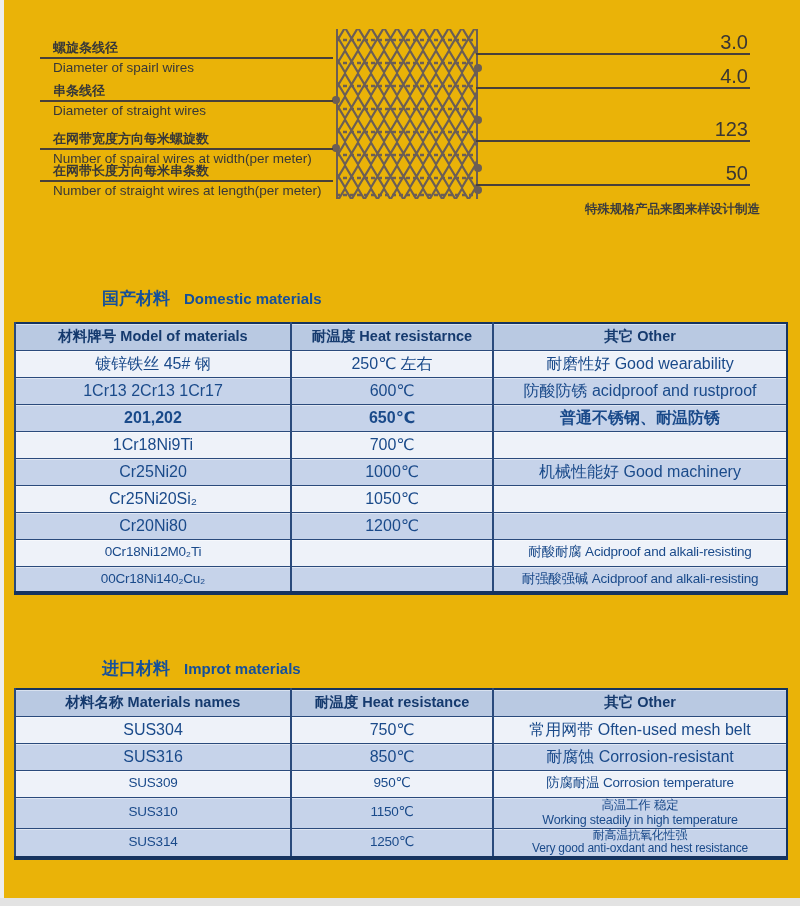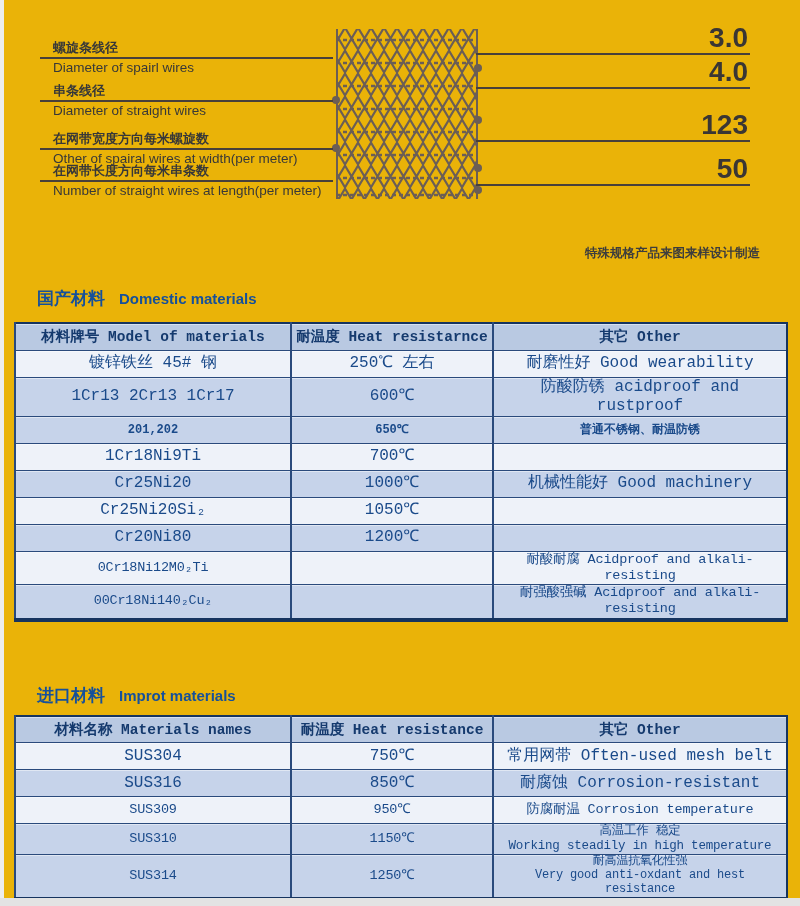--- a/index.html
+++ b/index.html
@@ -12,54 +12,54 @@
   
   .diagram { position:relative; height:240px; }
   .lblock { position:absolute; left:40px; width:293px; border-top:2px solid #48403a; }
   .lblock .zh { position:absolute; bottom:100%; margin-bottom:2px; left:13px;
                 font-size:13px; font-weight:600; color:#383838; white-space:nowrap; }
   .lblock .en { padding-left:13px; margin-top:1px; font-size:13.5px; color:#383838; white-space:nowrap; }
   .lblock.s1 { top:57px; } .lblock.s2 { top:100px; } .lblock.s3 { top:148px; } .lblock.s4 { top:180px; }
 
   .rblock { position:absolute; left:476px; width:274px; border-top:2px solid #48403a; }
   .rblock .value { position:absolute; bottom:100%; margin-bottom:1px; right:2px;
-                   font-size:28px; font-weight:700; color:#3a3634; }
+                   font-size:20px; font-weight:400; color:#3a3634; }
   .rblock.s1 { top:53px; } .rblock.s2 { top:87px; } .rblock.s3 { top:140px; } .rblock.s4 { top:184px; }
 
   .mesh-wrap { position:absolute; left:332px; top:27px; width:150px; height:175px; }
   .note { position:absolute; left:585px; top:201px; width:190px; font-size:12.5px;
-          font-weight:700; color:#3d3d3d; white-space:nowrap;margin-top:44px; }
-
-  
-  h2.sec-title { margin-left:37px; font-weight:400; display:flex; align-items:baseline; }
+          font-weight:700; color:#3d3d3d; white-space:nowrap; }
+
+  
+  h2.sec-title { margin-left:102px; font-weight:400; display:flex; align-items:baseline; }
   h2.sec-title .zh { font-size:17px; font-weight:700; color:#15509b; }
   h2.sec-title .en { font-size:15px; font-weight:600; color:#15509b; margin-left:14px; }
   .sec-domestic h2 { margin-top:47px; margin-bottom:12px; }
   .sec-imported h2 { margin-top:62px; margin-bottom:8px; }
 
   
   table.mat { margin-left:14px; width:772px; table-layout:fixed; border-collapse:collapse;
-              border:2px solid #16345f; border-bottom-width:4px;font-family:Liberation Mono, monospace; }
+              border:2px solid #16345f; border-bottom-width:4px; }
   table.mat th, table.mat td {
       height:27px; text-align:center; vertical-align:middle;
       border:1px solid #2a4a7c; border-left-width:2px;
       box-shadow: inset 0 1px 0 rgba(255,255,255,.45);
       white-space:pre-line; overflow:hidden; padding:0 4px;
   }
   table.mat th { background:#b9c9e2; color:#153a6e; font-size:14.5px; font-weight:600; }
   table.mat td { color:#1a4a8a; font-size:16px; line-height:1.2; background:#eef2f9; }
 
   
   #domestic tr:nth-child(2) td, #domestic tr:nth-child(3) td, #domestic tr:nth-child(5) td,
   #domestic tr:nth-child(7) td, #domestic tr:nth-child(9) td,
   #imported tr:nth-child(2) td, #imported tr:nth-child(4) td, #imported tr:nth-child(5) td
       { background:#c6d3ea; }
 
   
-  #domestic tr:nth-child(3) td { font-size:12px; font-weight:700; }
+  #domestic tr:nth-child(3) td { font-size:16px; font-weight:700; }
   #domestic tr:nth-child(8) td, #domestic tr:nth-child(9) td { font-size:13.5px; letter-spacing:-0.2px; }
   #imported tr:nth-child(3) td, #imported tr:nth-child(4) td { font-size:13.5px; letter-spacing:-0.2px; }
   #imported tr:nth-child(4) td:last-child { font-size:12.5px; }
   #imported tr:nth-child(5) td, #imported tr:nth-child(6) td { font-size:13.5px; letter-spacing:-0.2px; }
   #imported tr:nth-child(5) td:last-child, #imported tr:nth-child(6) td:last-child
       { font-size:12px; line-height:1.15; }
 </style>
 </head>
 <body>
 
@@ -102,21 +102,21 @@
     <div class="lblock s1">
       <div class="zh">螺旋条线径</div>
       <div class="en">Diameter of spairl wires</div>
     </div>
     <div class="lblock s2">
       <div class="zh">串条线径</div>
       <div class="en">Diameter of straight wires</div>
     </div>
     <div class="lblock s3">
       <div class="zh">在网带宽度方向每米螺旋数</div>
-      <div class="en">Other of spairal wires at width(per meter)</div>
+      <div class="en">Number of spairal wires at width(per meter)</div>
     </div>
     <div class="lblock s4">
       <div class="zh">在网带长度方向每米串条数</div>
       <div class="en">Number of straight wires at length(per meter)</div>
     </div>
 
     <div class="rblock s1">
       <div class="value">3.0</div>
     </div>
     <div class="rblock s2">

